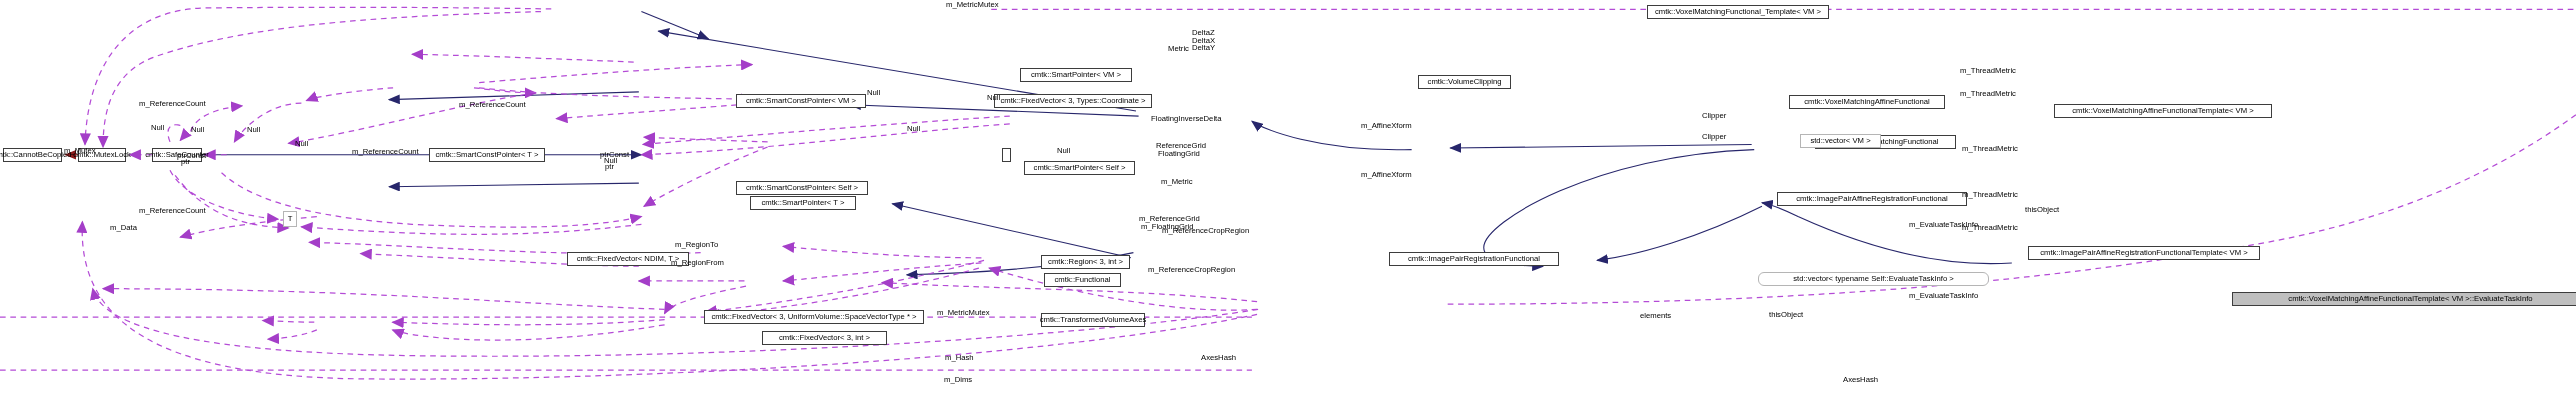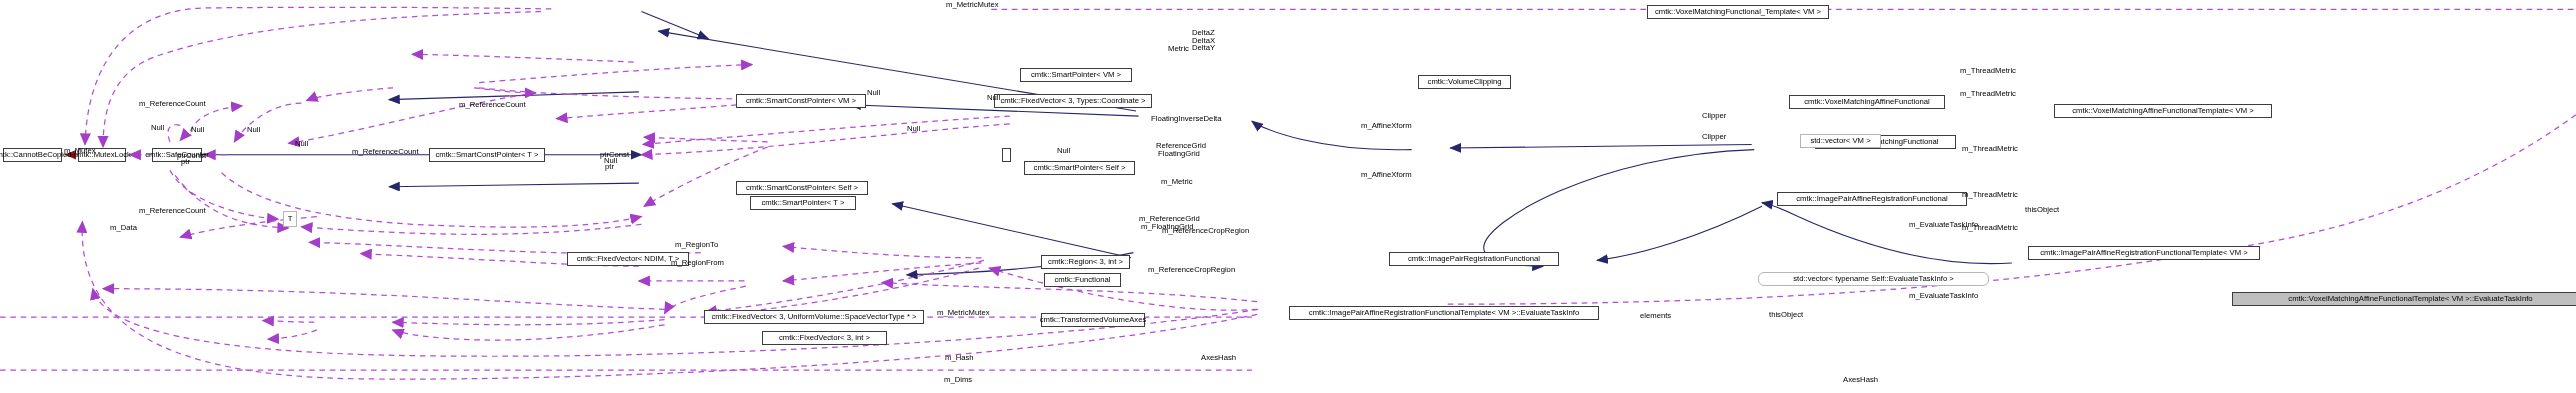--- a/index.html
+++ b/index.html
@@ -149,21 +149,20 @@
   <div class="node thick" style="left:1647px;top:5.2px;width:182px;">cmtk::VoxelMatchingFunctional_Template&lt; VM &gt;</div>
 
   <div class="node thick" style="left:1789px;top:95px;width:156px;">cmtk::VoxelMatchingAffineFunctional</div>
   <div class="node light" style="left:1800px;top:134px;width:81px;">std::vector&lt; VM &gt;</div>
   <div class="node thick" style="left:2054px;top:104px;width:218px;">cmtk::VoxelMatchingAffineFunctionalTemplate&lt; VM &gt;</div>
 
   <div class="node thick" style="left:1777px;top:192px;width:190px;">cmtk::ImagePairAffineRegistrationFunctional</div>
   <div class="node light" style="left:1758px;top:272px;width:231px;border-radius:6px;">std::vector&lt; typename Self::EvaluateTaskInfo &gt;</div>
   <div class="node thick" style="left:2028px;top:246px;width:232px;">cmtk::ImagePairAffineRegistrationFunctionalTemplate&lt; VM &gt;</div>
 
-  <div class="node thick" style="left:1289px;top:306px;width:310px;">cmtk::ImagePairAffineRegistrationFunctionalTemplate&lt; VM &gt;::EvaluateTaskInfo</div>
   <div class="node highlight" style="left:2232px;top:292px;width:357px;">cmtk::VoxelMatchingAffineFunctionalTemplate&lt; VM &gt;::EvaluateTaskInfo</div>
 
   <div class="elabel" style="left:946px;top:0.5px;">m_MetricMutex</div>
   <div class="elabel" style="left:459px;top:101px;">m_ReferenceCount</div>
   <div class="elabel" style="left:139px;top:100px;">m_ReferenceCount</div>
   <div class="elabel" style="left:352px;top:148px;">m_ReferenceCount</div>
   <div class="elabel" style="left:139px;top:207px;">m_ReferenceCount</div>
   <div class="elabel" style="left:64px;top:147px;">m_Mutex</div>
   <div class="elabel" style="left:151px;top:124px;">Null</div>
   <div class="elabel" style="left:191px;top:126px;">Null</div>

